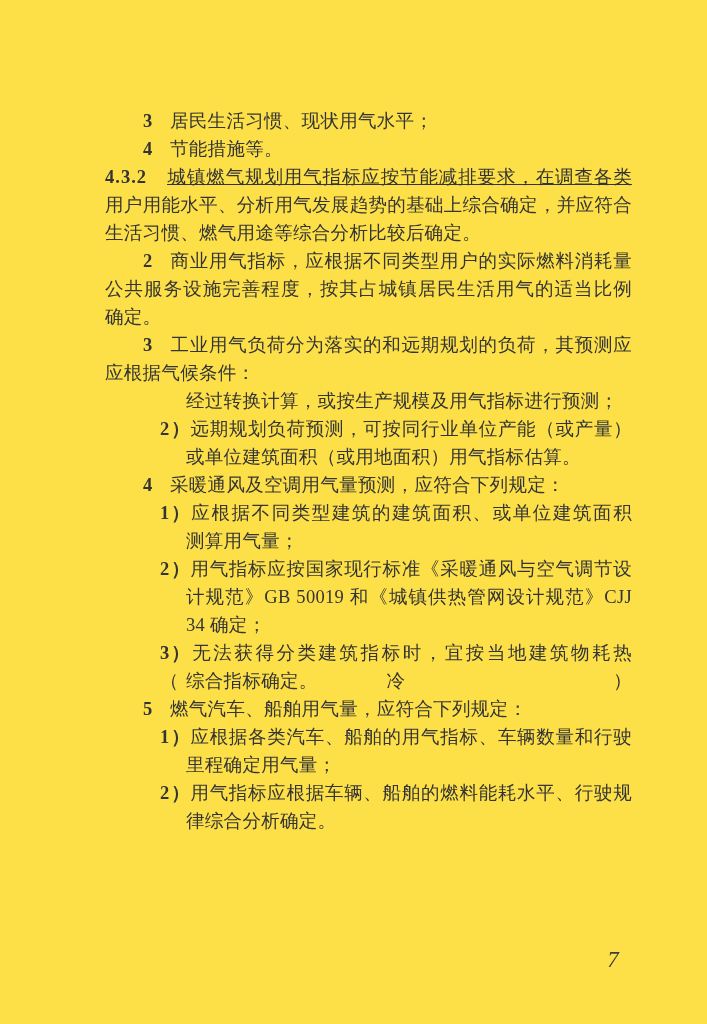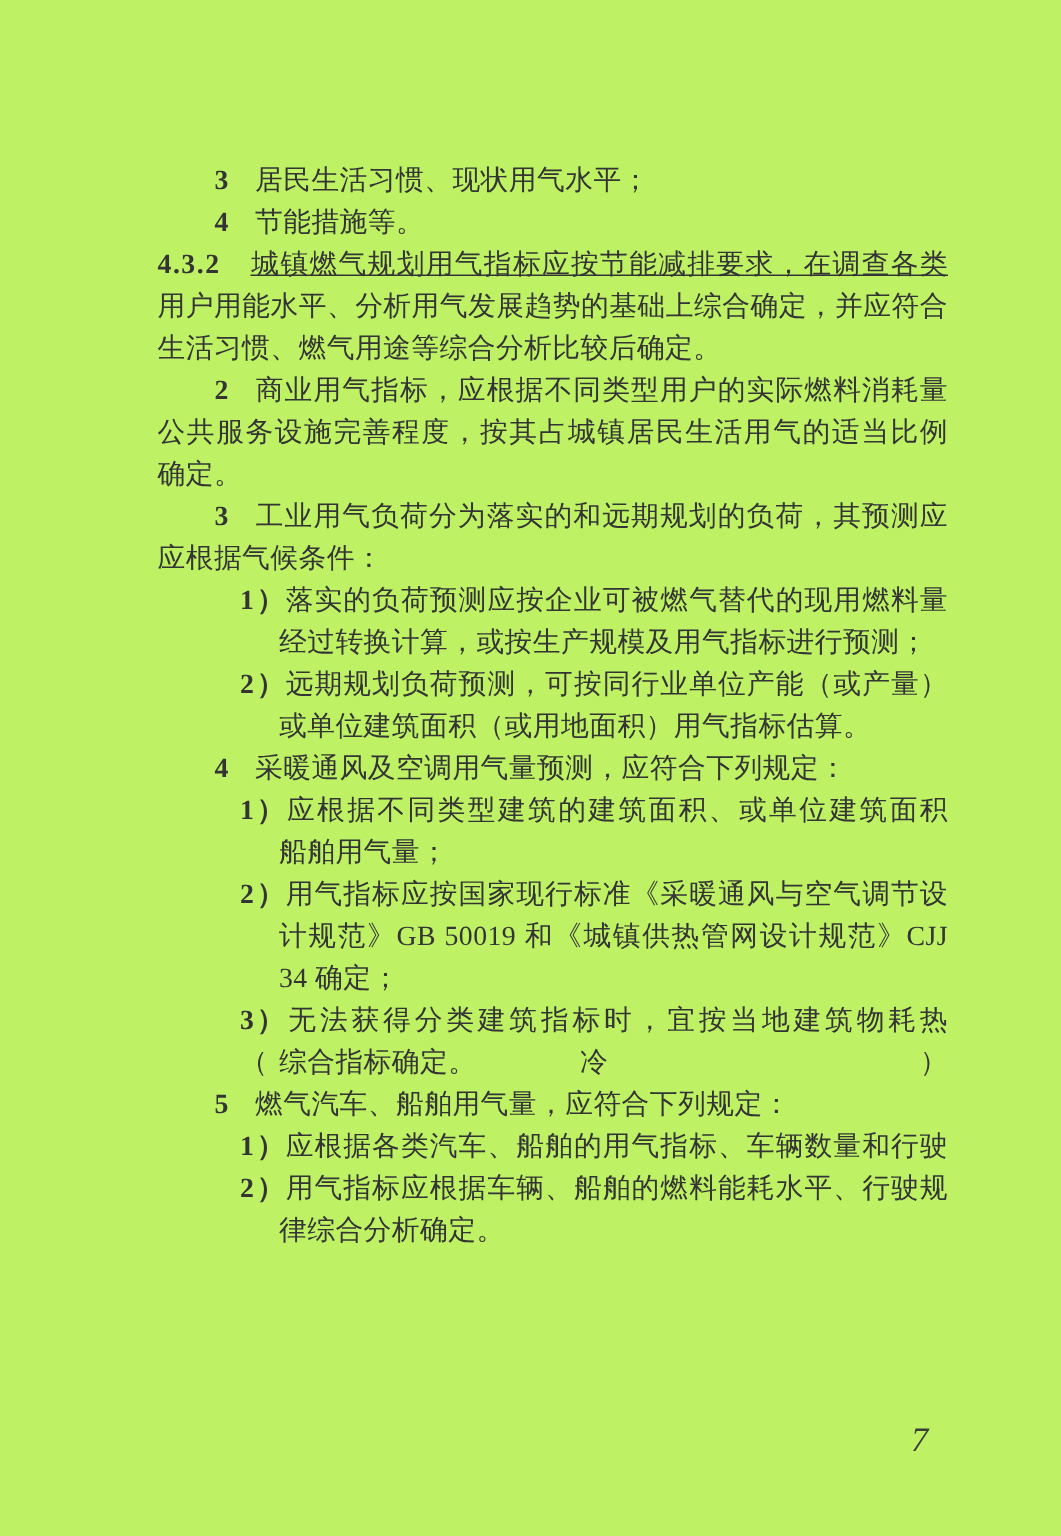--- a/index.html
+++ b/index.html
@@ -11,21 +11,21 @@
     height: 1024px;
     position: relative;
     background: #fbfbfa;
     overflow: hidden;
     font-family: "Liberation Serif", "DejaVu Serif", serif;
     color: #343434;
   }
   .scan-page {
     position: absolute;
     inset: 0;
-    background: #bef264;
+    background: #fde047;
   }
   .page-body {
     position: absolute;
     left: 105px;
     top: 107px;
     width: 527px;
     font-size: 18.5px;
   }
   .line {
     height: 28px;
@@ -71,31 +71,31 @@
       <div class="line t-item"><span class="num">3</span><span class="txt">居民生活习惯、现状用气水平；</span></div>
       <div class="line t-item"><span class="num">4</span><span class="txt">节能措施等。</span></div>
       <div class="line t-clause full"><span class="num">4.3.2</span><span class="txt">城镇燃气规划用气指标应按节能减排要求，在调查各类</span></div>
       <div class="line t-body full"><span class="txt">用户用能水平、分析用气发展趋势的基础上综合确定，并应符合</span></div>
       <div class="line t-body"><span class="txt">生活习惯、燃气用途等综合分析比较后确定。</span></div>
       <div class="line t-item full"><span class="num">2</span><span class="txt">商业用气指标，应根据不同类型用户的实际燃料消耗量</span></div>
       <div class="line t-body full"><span class="txt">公共服务设施完善程度，按其占城镇居民生活用气的适当比例</span></div>
       <div class="line t-body"><span class="txt">确定。</span></div>
       <div class="line t-item full"><span class="num">3</span><span class="txt">工业用气负荷分为落实的和远期规划的负荷，其预测应</span></div>
       <div class="line t-body"><span class="txt">应根据气候条件：</span></div>
-      <div class="line t-sub full"><span class="num">1）</span><span class="txt">落实的负荷预测应按企业可被燃气替代的现用燃料量</span></div>
       <div class="line t-subcont"><span class="txt">经过转换计算，或按生产规模及用气指标进行预测；</span></div>
       <div class="line t-sub full"><span class="num">2）</span><span class="txt">远期规划负荷预测，可按同行业单位产能（或产量）</span></div>
       <div class="line t-subcont"><span class="txt">或单位建筑面积（或用地面积）用气指标估算。</span></div>
       <div class="line t-item"><span class="num">4</span><span class="txt">采暖通风及空调用气量预测，应符合下列规定：</span></div>
       <div class="line t-sub full"><span class="num">1）</span><span class="txt">应根据不同类型建筑的建筑面积、或单位建筑面积</span></div>
-      <div class="line t-subcont"><span class="txt">船舶用气量；</span></div>
+      <div class="line t-subcont"><span class="txt">测算用气量；</span></div>
       <div class="line t-sub full"><span class="num">2）</span><span class="txt">用气指标应按国家现行标准《采暖通风与空气调节设</span></div>
       <div class="line t-subcont full"><span class="txt">计规范》GB 50019 和《城镇供热管网设计规范》CJJ</span></div>
       <div class="line t-subcont"><span class="txt">34 确定；</span></div>
       <div class="line t-sub full"><span class="num">3）</span><span class="txt">无法获得分类建筑指标时，宜按当地建筑物耗热（冷）</span></div>
       <div class="line t-subcont"><span class="txt">综合指标确定。</span></div>
       <div class="line t-item"><span class="num">5</span><span class="txt">燃气汽车、船舶用气量，应符合下列规定：</span></div>
       <div class="line t-sub full"><span class="num">1）</span><span class="txt">应根据各类汽车、船舶的用气指标、车辆数量和行驶</span></div>
+      <div class="line t-subcont"><span class="txt">里程确定用气量；</span></div>
       <div class="line t-sub full"><span class="num">2）</span><span class="txt">用气指标应根据车辆、船舶的燃料能耗水平、行驶规</span></div>
       <div class="line t-subcont"><span class="txt">律综合分析确定。</span></div>
     </div>
   <div class="page-number">7</div>
 </div>
 
 </body></html>

